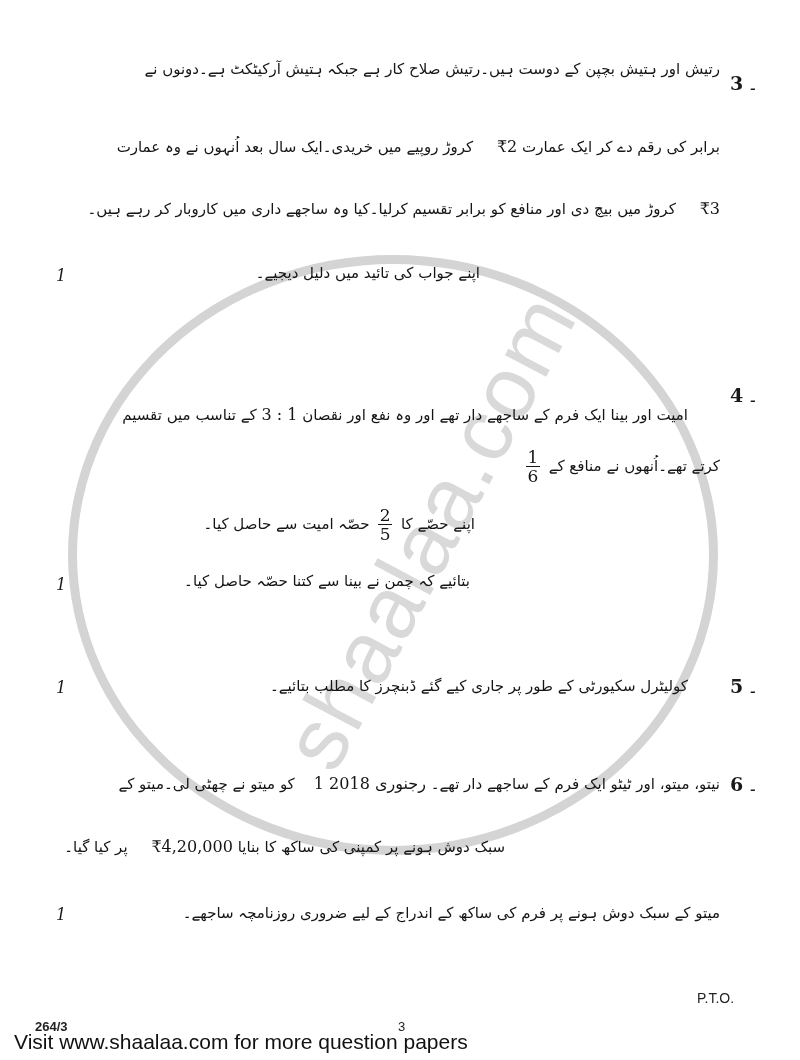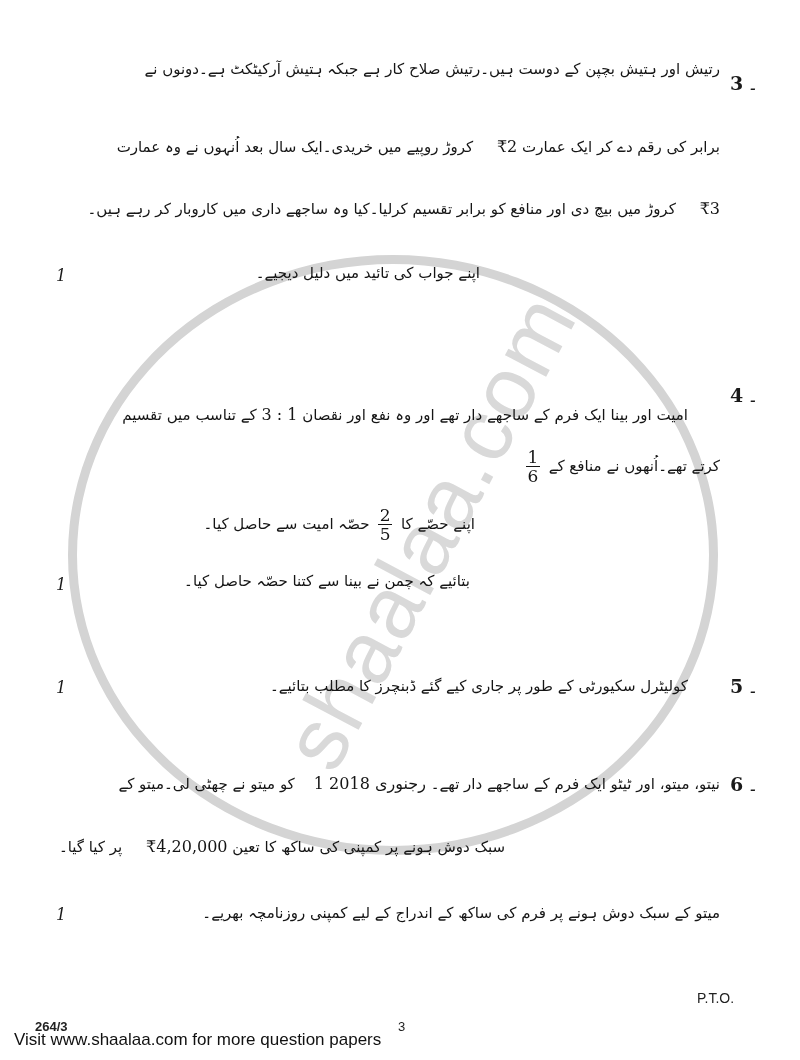--- a/index.html
+++ b/index.html
@@ -37,21 +37,21 @@
       vertical-align: middle; font-family: "DejaVu Serif", serif; font-size: 17px;
       line-height: 18px; margin: 0 4px;
     }
     .frac .bar { width: 14px; border-top: 1.5px solid #151515; }
     .footer-left, .footer-center, .footer-right, .footer-visit {
       position: absolute; font-family: "Liberation Sans", sans-serif; color: #222;
     }
     .footer-left { left: 35px; top: 1019px; font-size: 13px; font-weight: bold; }
     .footer-center { left: 398px; top: 1019px; font-size: 13px; }
     .footer-right { left: 697px; top: 990px; font-size: 14px; }
-    .footer-visit { left: 14px; top: 1030px; font-size: 17px; color: #111; }
+    .footer-visit { left: 14px; top: 1030px; font-size: 21px; color: #111; }
   </style>
 </head>
 <body>
 
 <div class="watermark-circle"></div>
 <div class="watermark-text">shaalaa.com</div>
 
 <div class="qnum" style="top:72px"><span>3</span><span class="dash">۔</span></div>
 <div class="line" style="top:58px">رتیش اور ہتیش بچپن کے دوست ہیں۔رتیش صلاح کار ہے جبکہ ہتیش آرکیٹکٹ ہے۔دونوں نے</div>
 <div class="line" style="top:136px">
@@ -99,24 +99,24 @@
 <div class="marks" style="top:678px">1</div>
 
 <div class="qnum" style="top:773px"><span>6</span><span class="dash">۔</span></div>
 <div class="line" style="top:773px">
   <span>نیتو، میتو، اور ٹیٹو ایک فرم کے ساجھے دار تھے۔</span>
   <span class="num">1 رجنوری 2018</span>
   &nbsp;&nbsp;
   <span>کو میتو نے چھٹی لی۔میتو کے</span>
 </div>
 <div class="line" style="top:836px; right:295px">
-  <span>سبک دوش ہونے پر کمپنی کی ساکھ کا تعین</span>
+  <span>سبک دوش ہونے پر کمپنی کی ساکھ کا بنایا</span>
   <span class="num">₹4,20,000</span>
   &nbsp;&nbsp;&nbsp;
   <span>پر کیا گیا۔</span>
 </div>
-<div class="line" style="top:902px">میتو کے سبک دوش ہونے پر فرم کی ساکھ کے اندراج کے لیے کمپنی روزنامچہ بھریے۔</div>
+<div class="line" style="top:902px">میتو کے سبک دوش ہونے پر فرم کی ساکھ کے اندراج کے لیے ضروری روزنامچہ ساجھے۔</div>
 <div class="marks" style="top:905px">1</div>
 
 <div class="footer-left">264/3</div>
 <div class="footer-center">3</div>
 <div class="footer-right">P.T.O.</div>
 <div class="footer-visit">Visit www.shaalaa.com for more question papers</div>
 
 </body></html>

